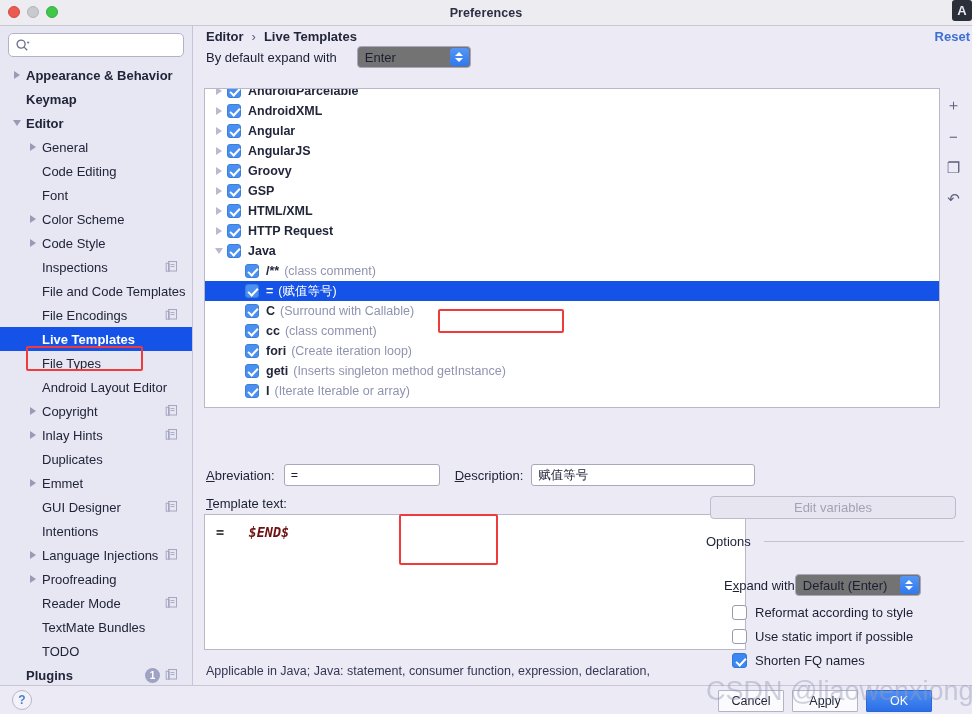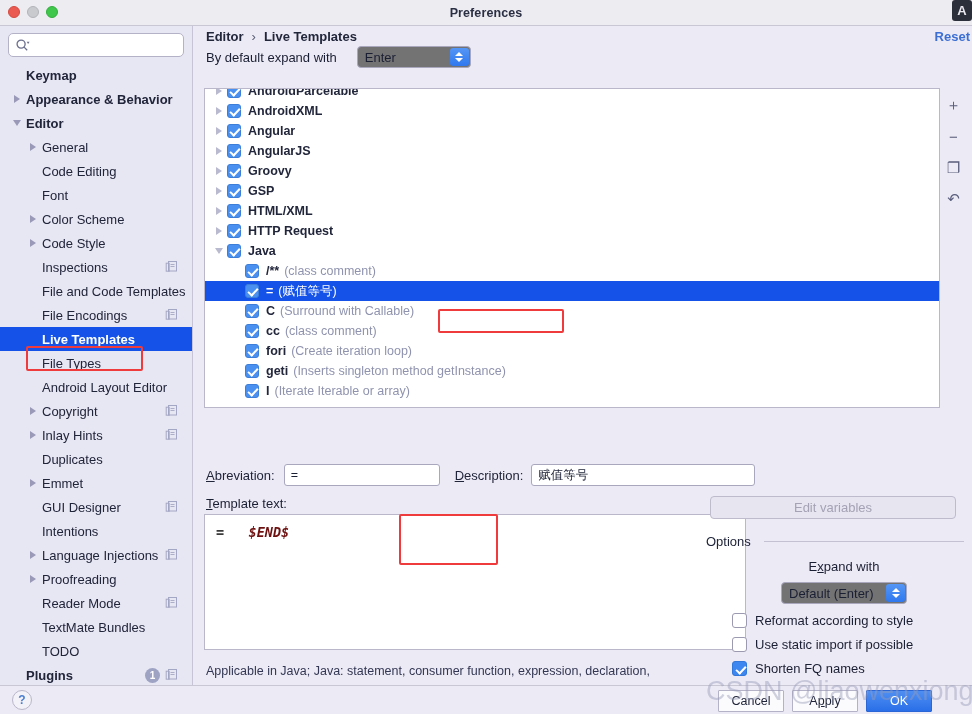--- a/index.html
+++ b/index.html
@@ -181,21 +181,21 @@
     position: absolute; left: 516px; top: 470px; width: 246px; height: 23px;
     background: #e7e5f0; border: 1px solid #bdbbcc; border-radius: 4px;
     display: flex; align-items: center; justify-content: center;
     font-size: 13px; color: #a4a2b4;
   }
 
   
   .options { position: absolute; left: 512px; top: 508px; width: 258px; }
   .opt-head { display: flex; align-items: center; gap: 13px; font-size: 13px; color: #21253a; }
   .opt-rule { flex: 1; height: 1px; background: #c4c2d2; }
-  .opt-expand { display: flex; align-items: center; gap: 8px; margin-top: 10px; padding-left: 18px; font-size: 13px; flex-direction: column; }
+  .opt-expand { display: flex; align-items: center; margin-top: 25px; padding-left: 18px; font-size: 13px; }
   .opt-cb-row { display: flex; align-items: center; gap: 8px; margin-top: 9px; padding-left: 26px; font-size: 13px; }
   .ocb {
     width: 15px; height: 15px; flex: 0 0 15px; border-radius: 3px;
     background: #ffffff; border: 1px solid #9c9ab0; position: relative;
   }
   .ocb.on { background: #3d87f0; border-color: #3178da; }
   .ocb.on::after {
     content: ""; position: absolute; left: 4.5px; top: 1.5px;
     width: 4px; height: 8px; border: solid #fff; border-width: 0 2px 2px 0;
     transform: rotate(43deg);
@@ -251,26 +251,26 @@
         <svg class="mag" viewBox="0 0 16 16">
           <circle cx="6.5" cy="6.5" r="4.3" fill="none" stroke="#6b6f8c" stroke-width="1.4"></circle>
           <line x1="9.7" y1="9.7" x2="13" y2="13" stroke="#6b6f8c" stroke-width="1.4"></line>
           <path d="M12.5 4 L15.5 4 L14 6.5 Z" fill="#6b6f8c"></path>
         </svg>
         <input value="" placeholder="" style="">
       </div>
     </div>
     <div class="tree" id="sidebar-tree">
         <div class="trow indent1 bold">
+          <span class="arrow right"></span>
+          <span class="lbl">Appearance &amp; Behavior</span>
+        </div>
+        <div class="trow indent1 bold">
           <span class="arrow"></span>
           <span class="lbl">Keymap</span>
-        </div>
-        <div class="trow indent1 bold">
-          <span class="arrow right"></span>
-          <span class="lbl">Appearance &amp; Behavior</span>
         </div>
         <div class="trow indent1 bold">
           <span class="arrow down"></span>
           <span class="lbl">Editor</span>
         </div>
         <div class="trow indent2">
           <span class="arrow right"></span>
           <span class="lbl">General</span>
         </div>
         <div class="trow indent2">

